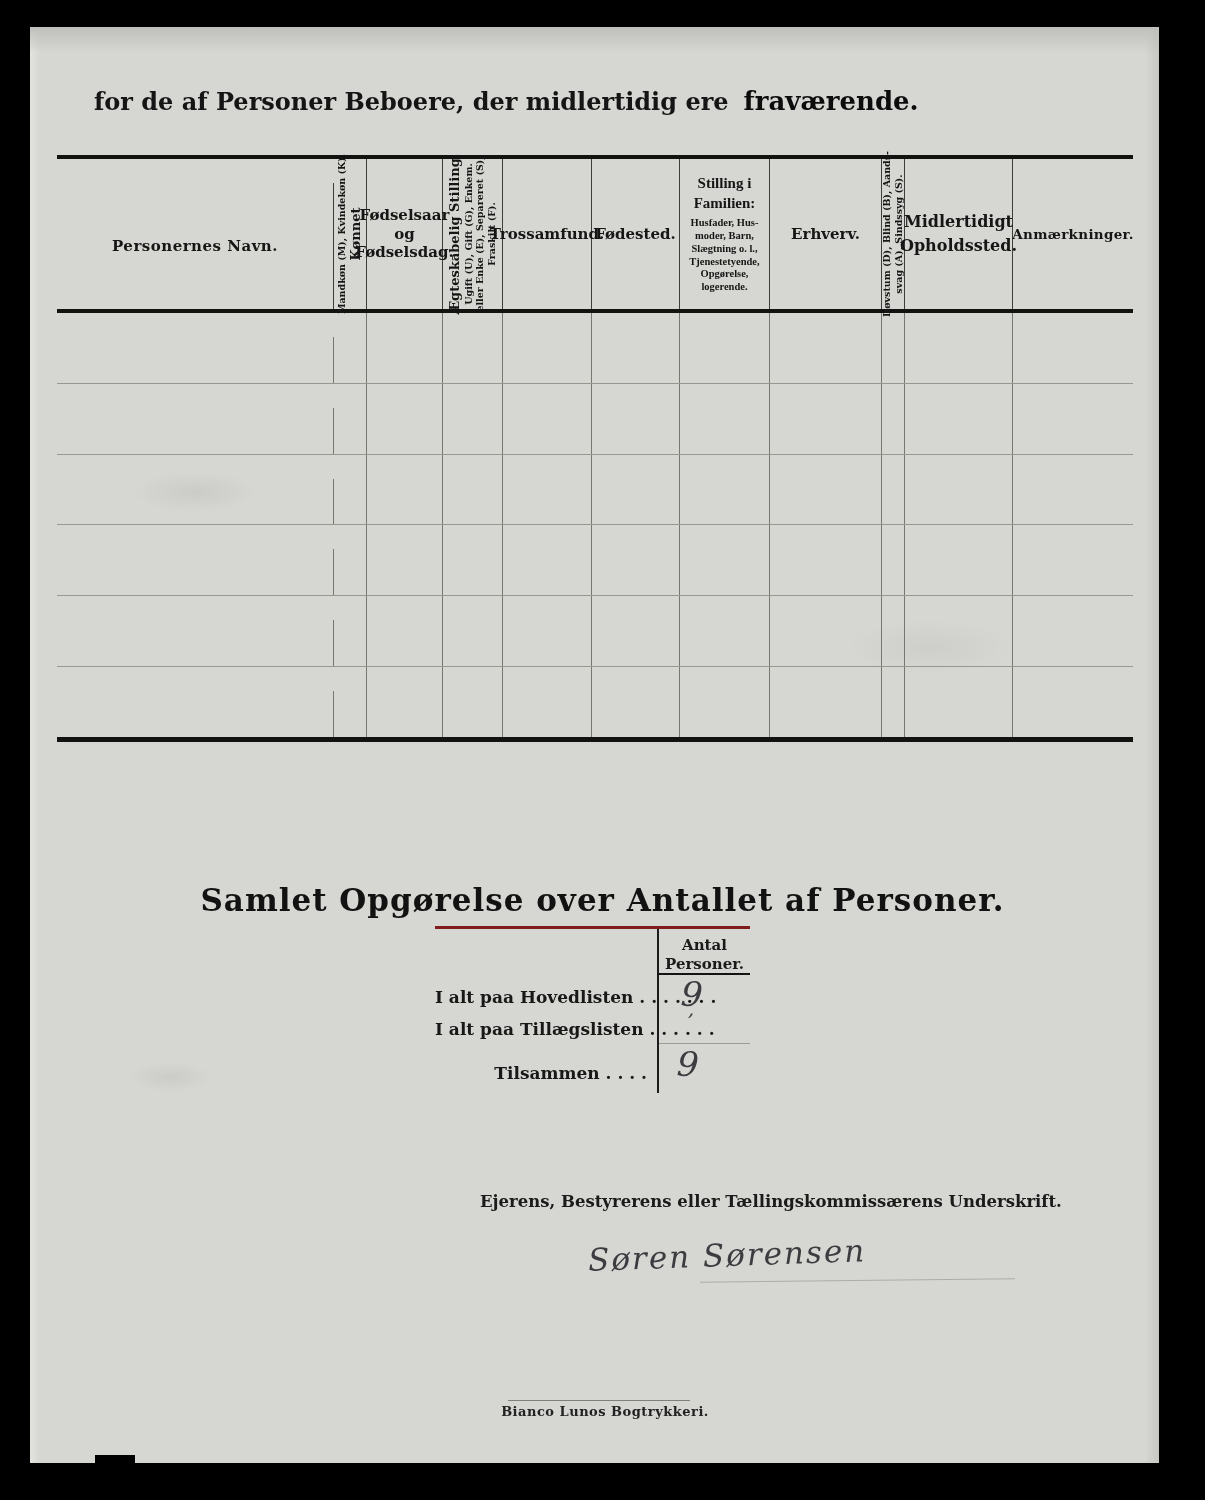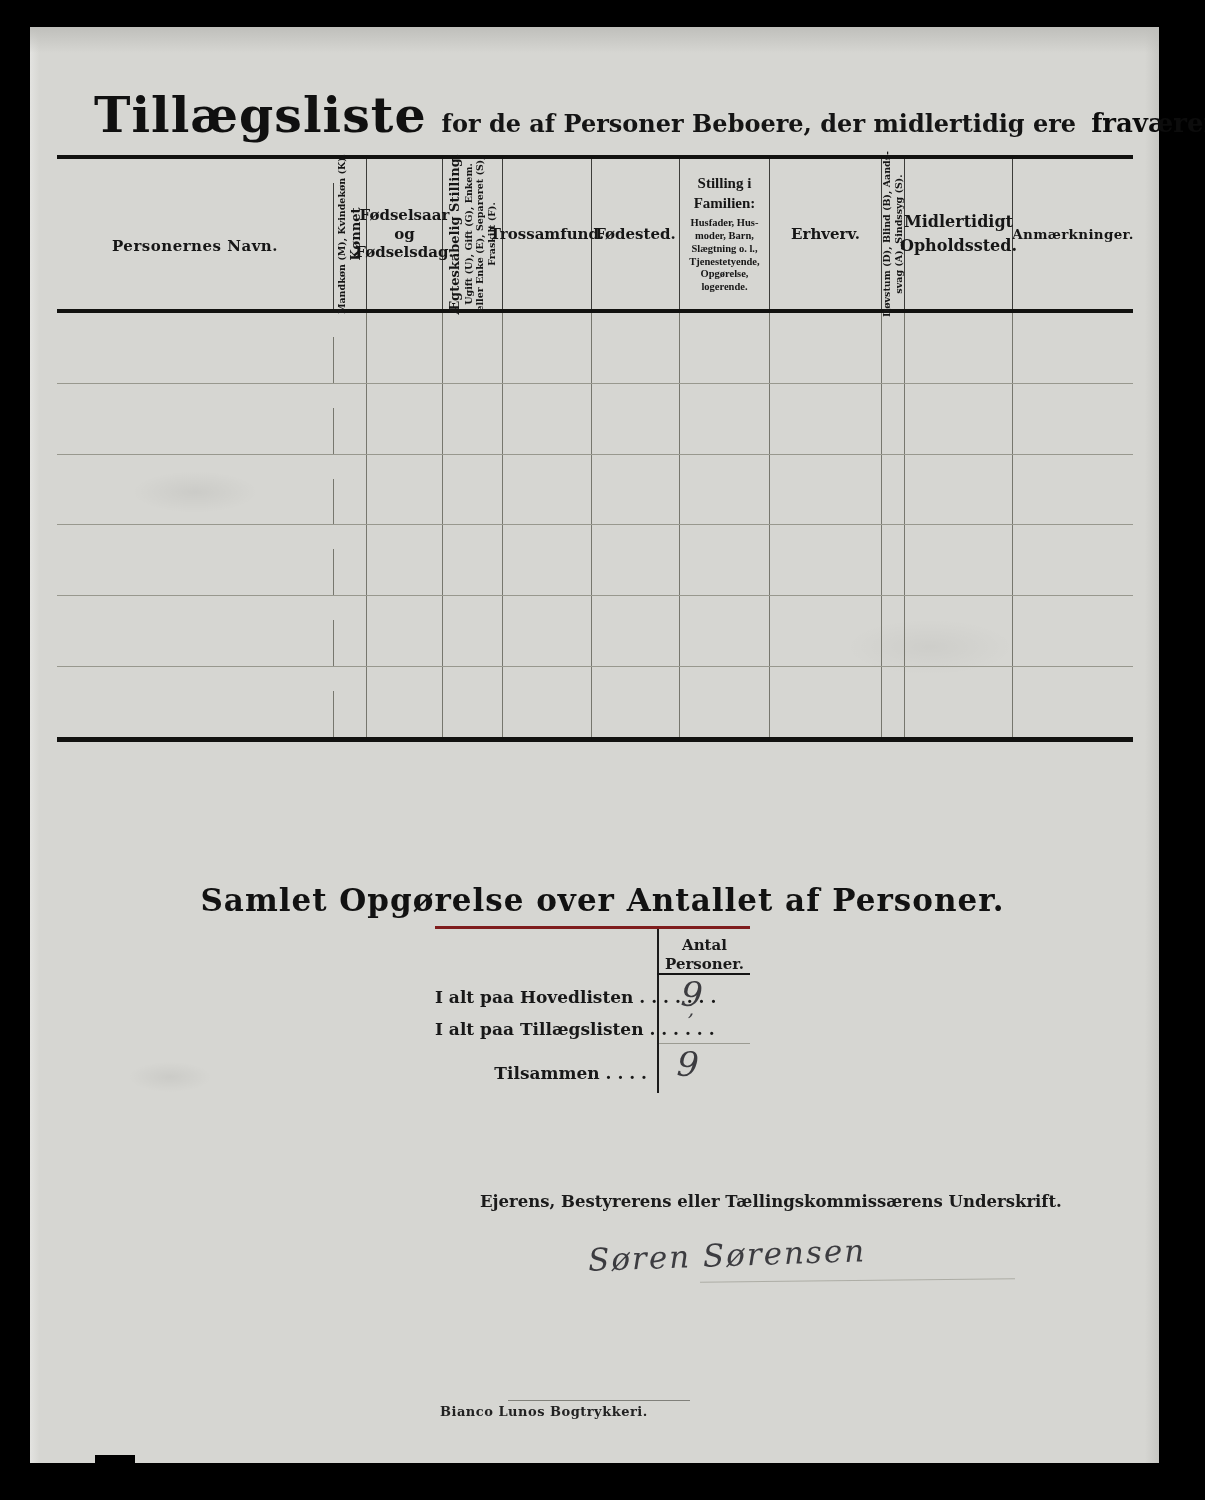--- a/index.html
+++ b/index.html
@@ -73,35 +73,34 @@
   
   .sig-caption{position:absolute;left:480px;top:1192px;width:520px;text-align:center;
                font-size:16.5px;font-weight:bold;color:#1b1b1b;white-space:nowrap;}
   .sig-line{position:absolute;left:700px;top:1280px;width:315px;height:1px;background:#adada5;
             transform:rotate(-0.6deg);}
   .sig-name{position:absolute;left:588px;top:1237px;font-size:31px;letter-spacing:2px;
             transform:rotate(-2deg);}
 
   
   .imprint-rule{position:absolute;left:508px;top:1400px;width:182px;height:1px;background:#80807a;}
-  .imprint{position:absolute;left:440px;top:1404px;width:330px;text-align:left;
+  .imprint{position:absolute;left:440px;top:1404px;width:330px;text-align:center;
            font-size:13px;font-weight:bold;color:#222;letter-spacing:0.5px;}
 
   .notch{position:absolute;left:95px;top:1455px;width:40px;height:12px;background:#000;}
 </style>
 </head>
 <body>
 
 <div class="page"></div>
 <div class="notch"></div>
 
 <div class="content">
 
   <div class="title-row">
-    <span class="title-main">Tillægsliste</span>
     <span class="title-rest">for de af Personer Beboere, der midlertidig ere</span>
     <span class="title-emph">fraværende.</span>
   </div>
 
   <div class="census-table">
     <div class="thead">
       <div class="tcell hcell c0">
         <span class="h-name">Personernes Navn.</span>
       </div>
       <div class="tcell hcell c1">

